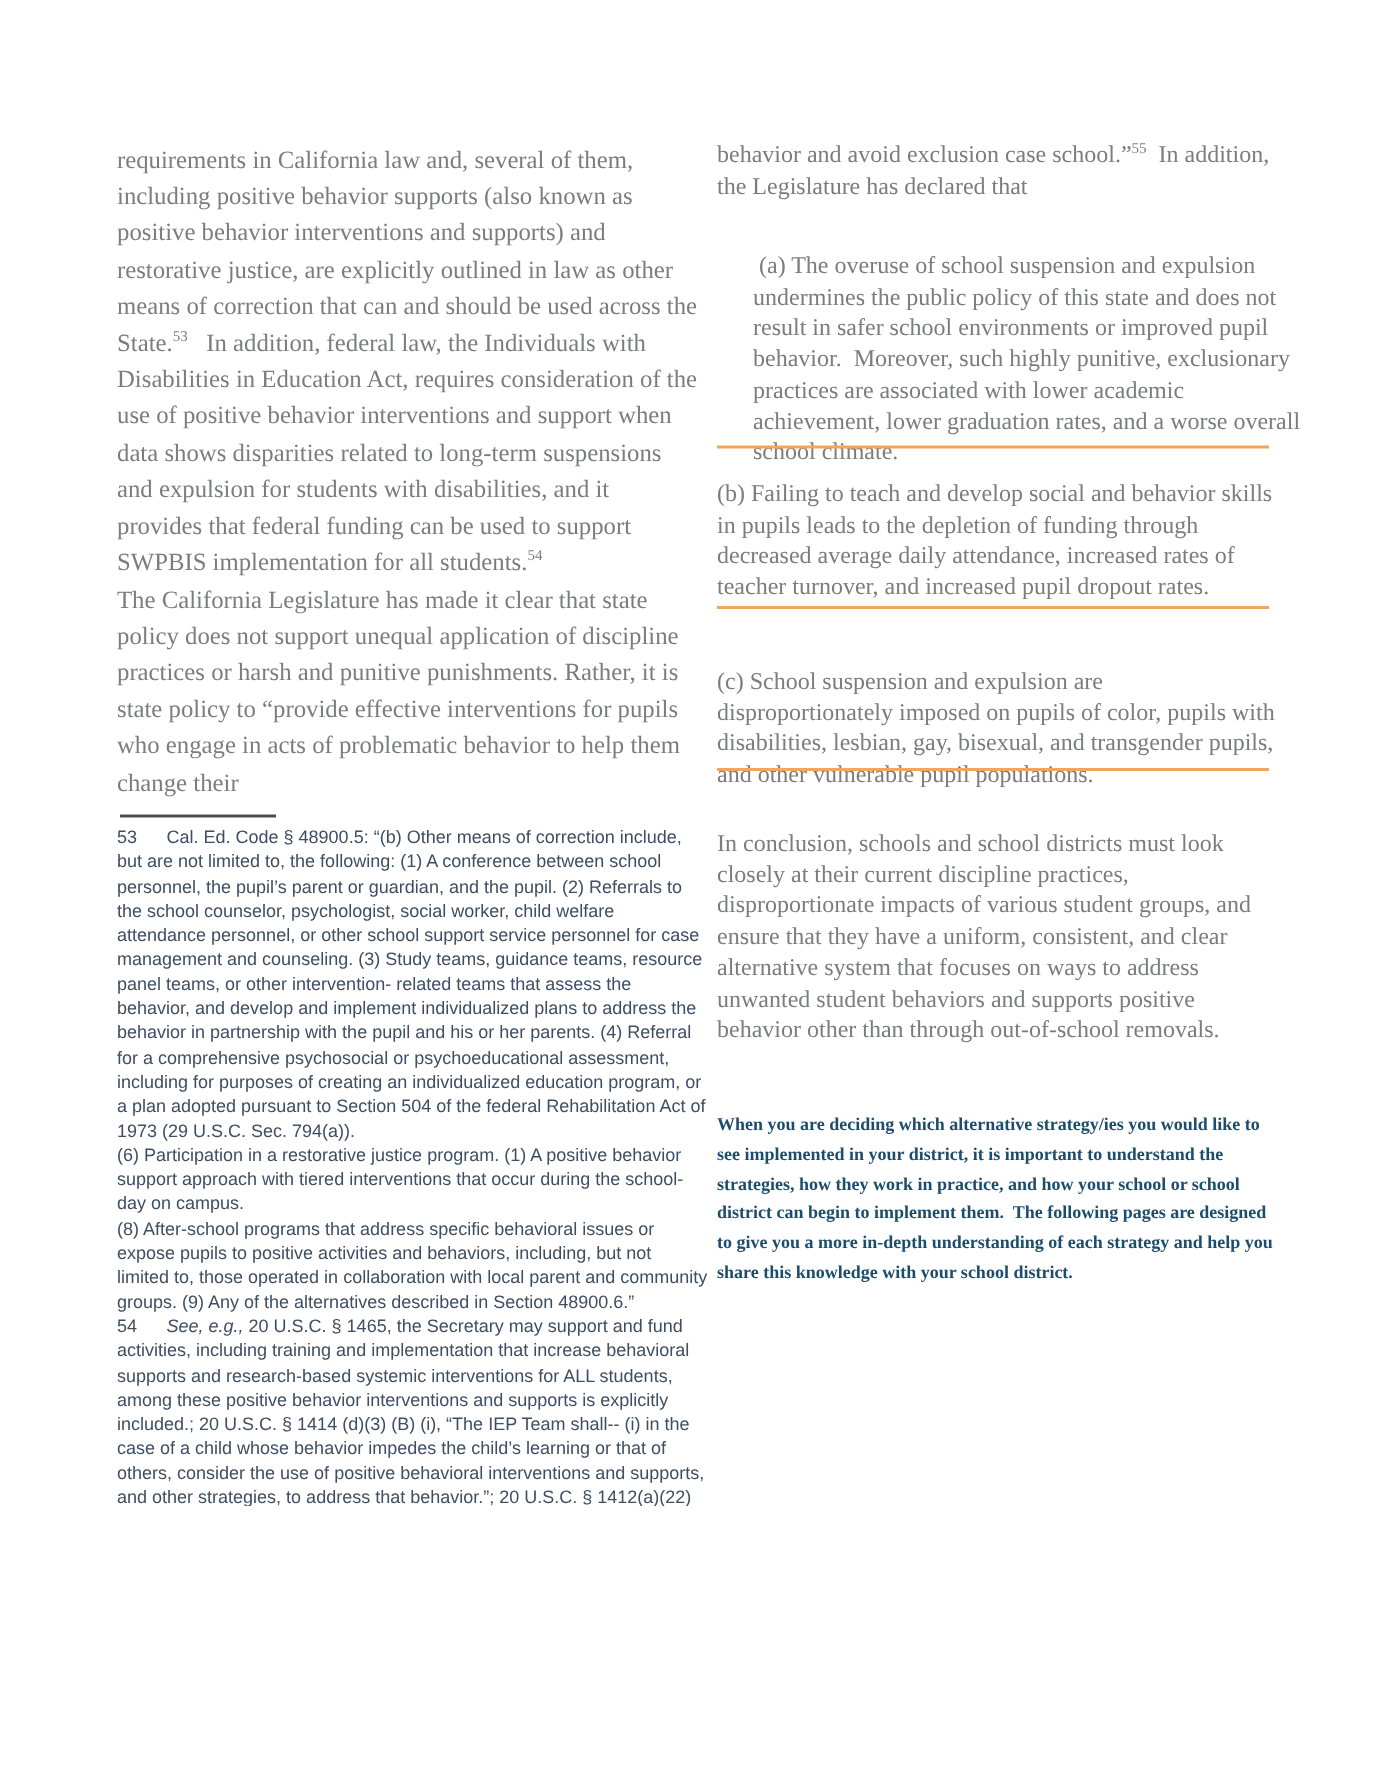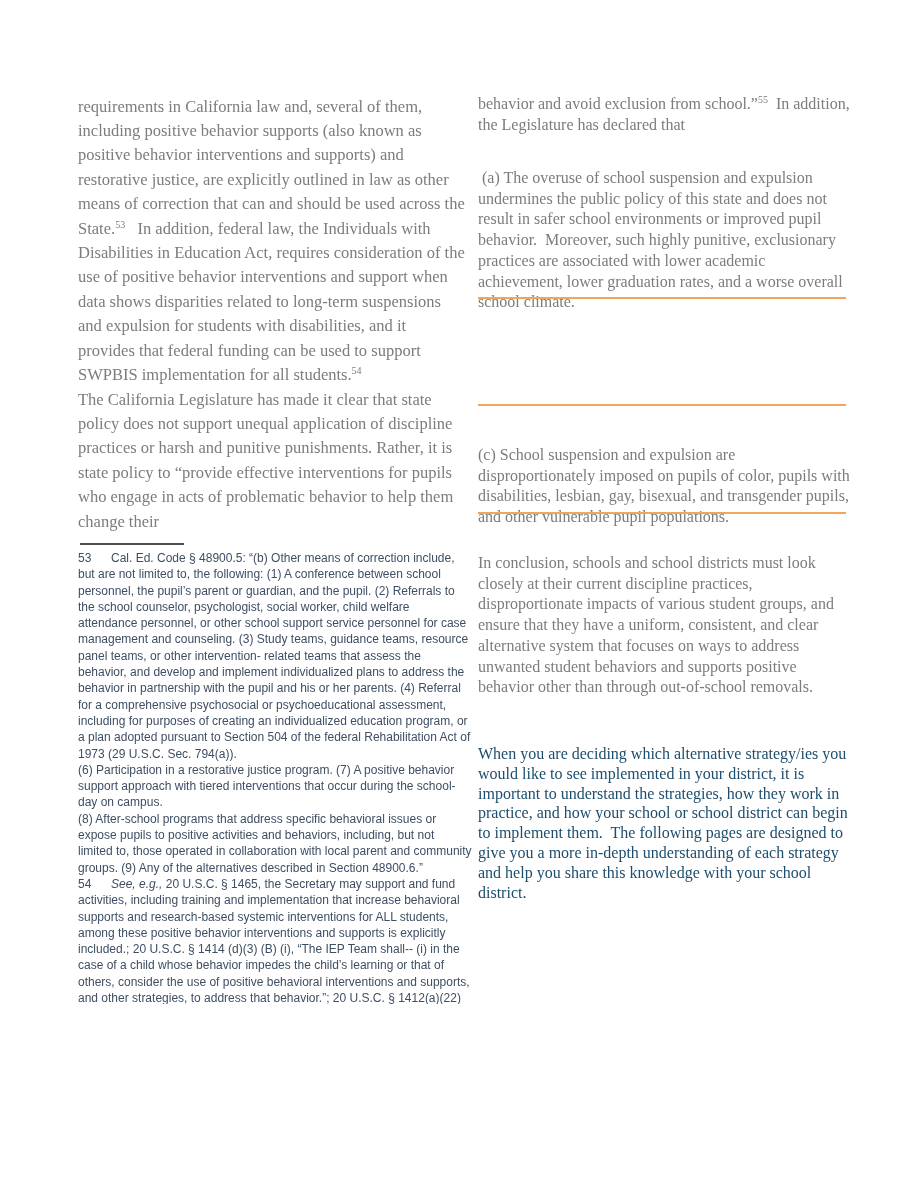--- a/index.html
+++ b/index.html
@@ -57,22 +57,22 @@
     color: #3e4e63;
   }
   .fn-block { margin: 0; }
   .fn-num { display: inline-block; min-width: 33px; }
   .fn-italic { font-style: italic; }
   .callout {
     position: absolute;
     left: 478px;
     width: 374px;
     font-family: "Liberation Serif", serif;
-    font-weight: normal;
-    font-size: 16px;
+    font-weight: bold;
+    font-size: 12px;
     line-height: 19.8px;
     color: #1d4d6c;
     white-space: pre-wrap;
   }
   .footer {
     position: absolute;
     left: 94px;
     top: 1116px;
     display: flex;
     align-items: center;
@@ -97,31 +97,32 @@
 
 <div class="page">
 
   <p class="body-left" style="top: 78px;"><span>requirements in California law and, several of them, including positive behavior supports (also known as positive behavior interventions and supports) and restorative justice, are explicitly outlined in law as other means of correction that can and should be used across the State.</span><sup class="fnref">53</sup><span>   In addition, federal law, the Individuals with Disabilities in Education Act, requires consideration of the use of positive behavior interventions and support when data shows disparities related to long-term suspensions and expulsion for students with disabilities, and it provides that federal funding can be used to support SWPBIS implementation for all students.</span><sup class="fnref">54</sup></p>
 
   <p class="body-left" style="top: 371px;">The California Legislature has made it clear that state policy does not support unequal application of discipline practices or harsh and punitive punishments. Rather, it is state policy to “provide effective interventions for pupils who engage in acts of problematic behavior to help them change their</p>
 
   <div class="fn-sep" style="left: 80px; top: 543px; width: 104px;"></div>
   <div class="footnotes" style="left: 78px; top: 550px; width: 394px;">
     <p class="fn-block"><span class="fn-num">53</span><span>Cal. Ed. Code § 48900.5: “(b) Other means of correction include, but are not limited to, the following: (1) A conference between school personnel, the pupil’s parent or guardian, and the pupil. (2) Referrals to the school counselor, psychologist, social worker, child welfare attendance personnel, or other school support service personnel for case management and counseling. (3) Study teams, guidance teams, resource panel teams, or other intervention- related teams that assess the behavior, and develop and implement individualized plans to address the behavior in partnership with the pupil and his or her parents.  (4) Referral for a comprehensive psychosocial or psychoeducational assessment, including for purposes of creating an individualized education program, or a plan adopted pursuant to Section 504 of the federal Rehabilitation Act of 1973 (29 U.S.C. Sec. 794(a)).</span></p>
-    <p class="fn-block">(6) Participation in a restorative justice program.  (7) A positive behavior support approach with tiered interventions that occur during the school-day on campus.</p>
+    <p class="fn-block">(6) Participation in a restorative justice program.  (1) A positive behavior support approach with tiered interventions that occur during the school-day on campus.</p>
     <p class="fn-block">(8) After-school programs that address specific behavioral issues or expose pupils to positive activities and behaviors, including, but not limited to, those operated in collaboration with local parent and community groups. (9) Any of the alternatives described in Section 48900.6.”</p>
     <p class="fn-block"><span class="fn-num">54</span><span class="fn-italic">See, e.g.,</span><span> 20 U.S.C. § 1465, the Secretary may support and fund activities, including training and implementation that increase behavioral supports and research-based systemic interventions for ALL students, among these positive behavior interventions and supports is explicitly included.; 20 U.S.C. § 1414 (d)(3) (B) (i), “The IEP Team shall--  (i) in the case of a child whose behavior impedes the child’s learning or that of others, consider the use of positive behavioral interventions and supports, and other strategies, to address that behavior.”; 20 U.S.C. § 1412(a)(22) (A): “The State educational agency [shall] examine[] data, including data disaggregated by race and ethnicity, to determine if significant discrepancies are occurring in the rate of long-term suspensions and expulsions of children with disabilities. . .If such discrepancies are occurring, the State educational agency reviews and, if appropriate, revises (or requires the affected State or local educational agency to revise) its policies, procedures, and practices relating to … the use of positive behavioral interventions and supports… to ensure that such policies, procedures, and practices comply with this title [20 USCS §§ 1400 et seq.].”</span></p>
   </div>
 
-  <p class="body-right" style="top: 78px;"><span>behavior and avoid exclusion from school.”</span><sup class="fnref">55</sup><span>  In addition, the Legislature has declared that</span></p>
+  <p class="body-right" style="top: 78px;"><span>behavior and avoid exclusion case school.”</span><sup class="fnref">55</sup><span>  In addition, the Legislature has declared that</span></p>
 
-  <p class="body-right" style="top: 152px;"> (a) The overuse of school suspension and expulsion undermines the public policy of this state and does not result in safer school environments or improved pupil behavior.  Moreover, such highly punitive, exclusionary practices are associated with lower academic achievement, lower graduation rates, and a worse overall school climate.</p>
+  <p class="body-right" style="top: 152px; margin-left: 24px;"> (a) The overuse of school suspension and expulsion undermines the public policy of this state and does not result in safer school environments or improved pupil behavior.  Moreover, such highly punitive, exclusionary practices are associated with lower academic achievement, lower graduation rates, and a worse overall school climate.</p>
 
   <div class="orange-rule" style="top: 297px;"></div>
 
+  <p class="body-right" style="top: 304px;">(b) Failing to teach and develop social and behavior skills in pupils leads to the depletion of funding through decreased average daily attendance, increased rates of teacher turnover, and increased pupil dropout rates.</p>
 
   <div class="orange-rule" style="top: 404px;"></div>
 
   <p class="body-right" style="top: 429px;">(c) School suspension and expulsion are disproportionately imposed on pupils of color, pupils with disabilities, lesbian, gay, bisexual, and transgender pupils, and other vulnerable pupil populations.</p>
 
   <div class="orange-rule" style="top: 512px;"></div>
 
   <p class="body-right" style="top: 537px;">In conclusion, schools and school districts must look closely at their current discipline practices, disproportionate impacts of various student groups, and ensure that they have a uniform, consistent, and clear alternative system that focuses on ways to address unwanted student behaviors and supports positive behavior other than through out-of-school removals.</p>
 
   <p class="callout" style="top: 728px;">When you are deciding which alternative strategy/ies you would like to see implemented in your district, it is important to understand the strategies, how they work in practice, and how your school or school district can begin to implement them.  The following pages are designed to give you a more in-depth understanding of each strategy and help you share this knowledge with your school district.</p>

